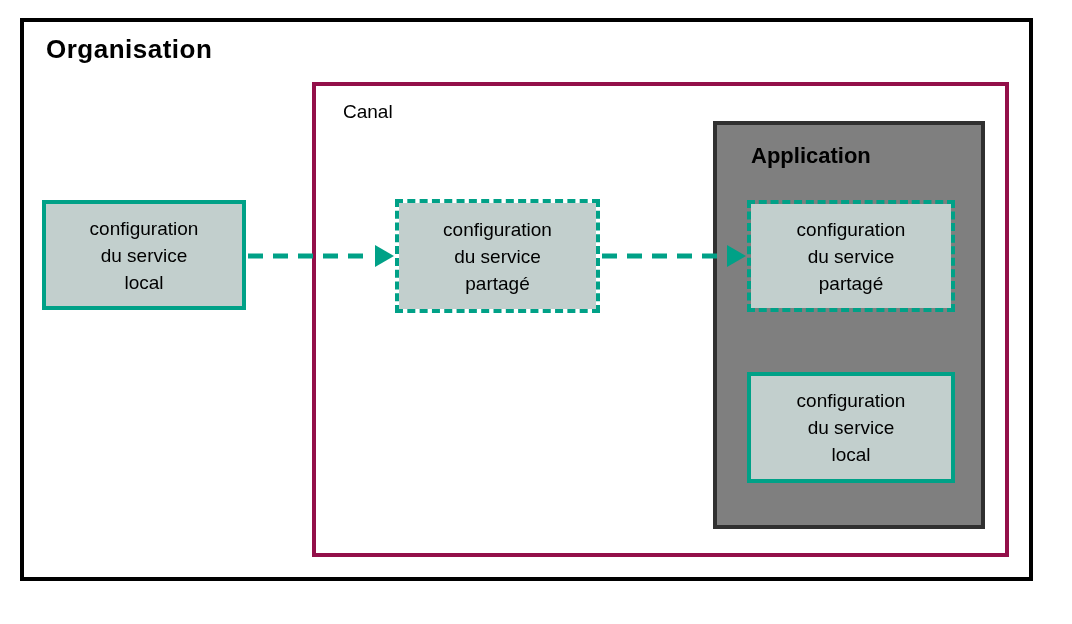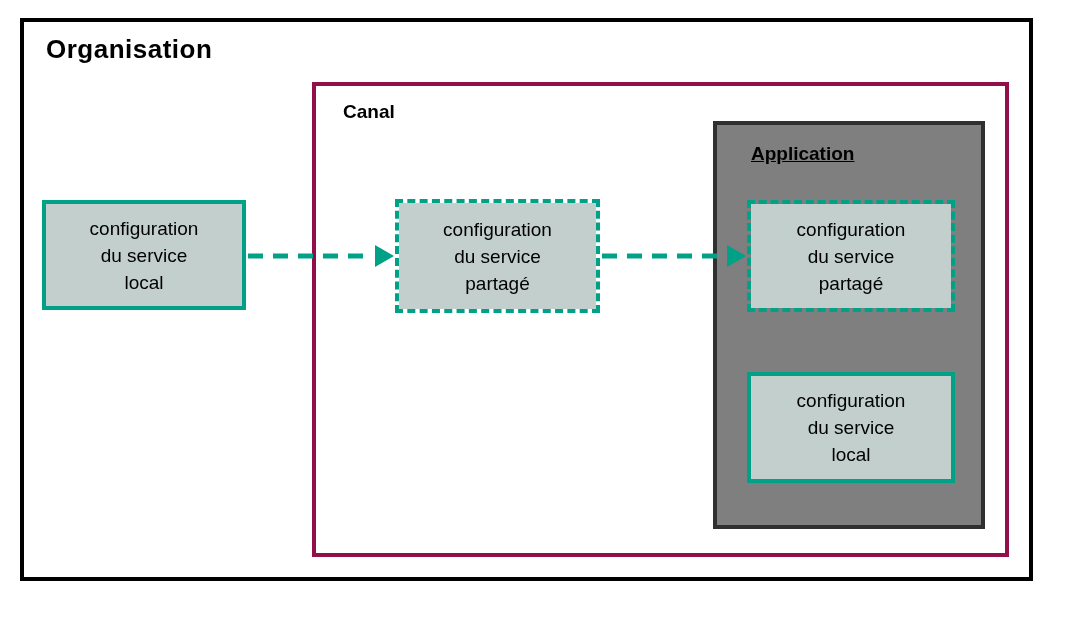--- a/index.html
+++ b/index.html
@@ -42,34 +42,33 @@
   .canal-box {
     left: 312px; top: 82px;
     width: 697px; height: 475px;
     border: 4px solid var(--maroon);
     background: transparent;
   }
   .canal-label {
     position: absolute;
     left: 27px; top: 15px;
     font-size: 19px;
-    font-weight: bold;
+    font-weight: normal;
   }
   .app-box {
     left: 713px; top: 121px;
     width: 272px; height: 408px;
     border: 4px solid var(--app-border);
     background: var(--app-fill);
   }
   .app-label {
     position: absolute;
     left: 34px; top: 18px;
-    font-size: 19px;
+    font-size: 22px;
     font-weight: bold;
-    text-decoration: underline;
   }
   .node {
     position: absolute;
     display: flex;
     flex-direction: column;
     align-items: center;
     justify-content: center;
     text-align: right;
     background: var(--node-fill);
     background-clip: padding-box;

